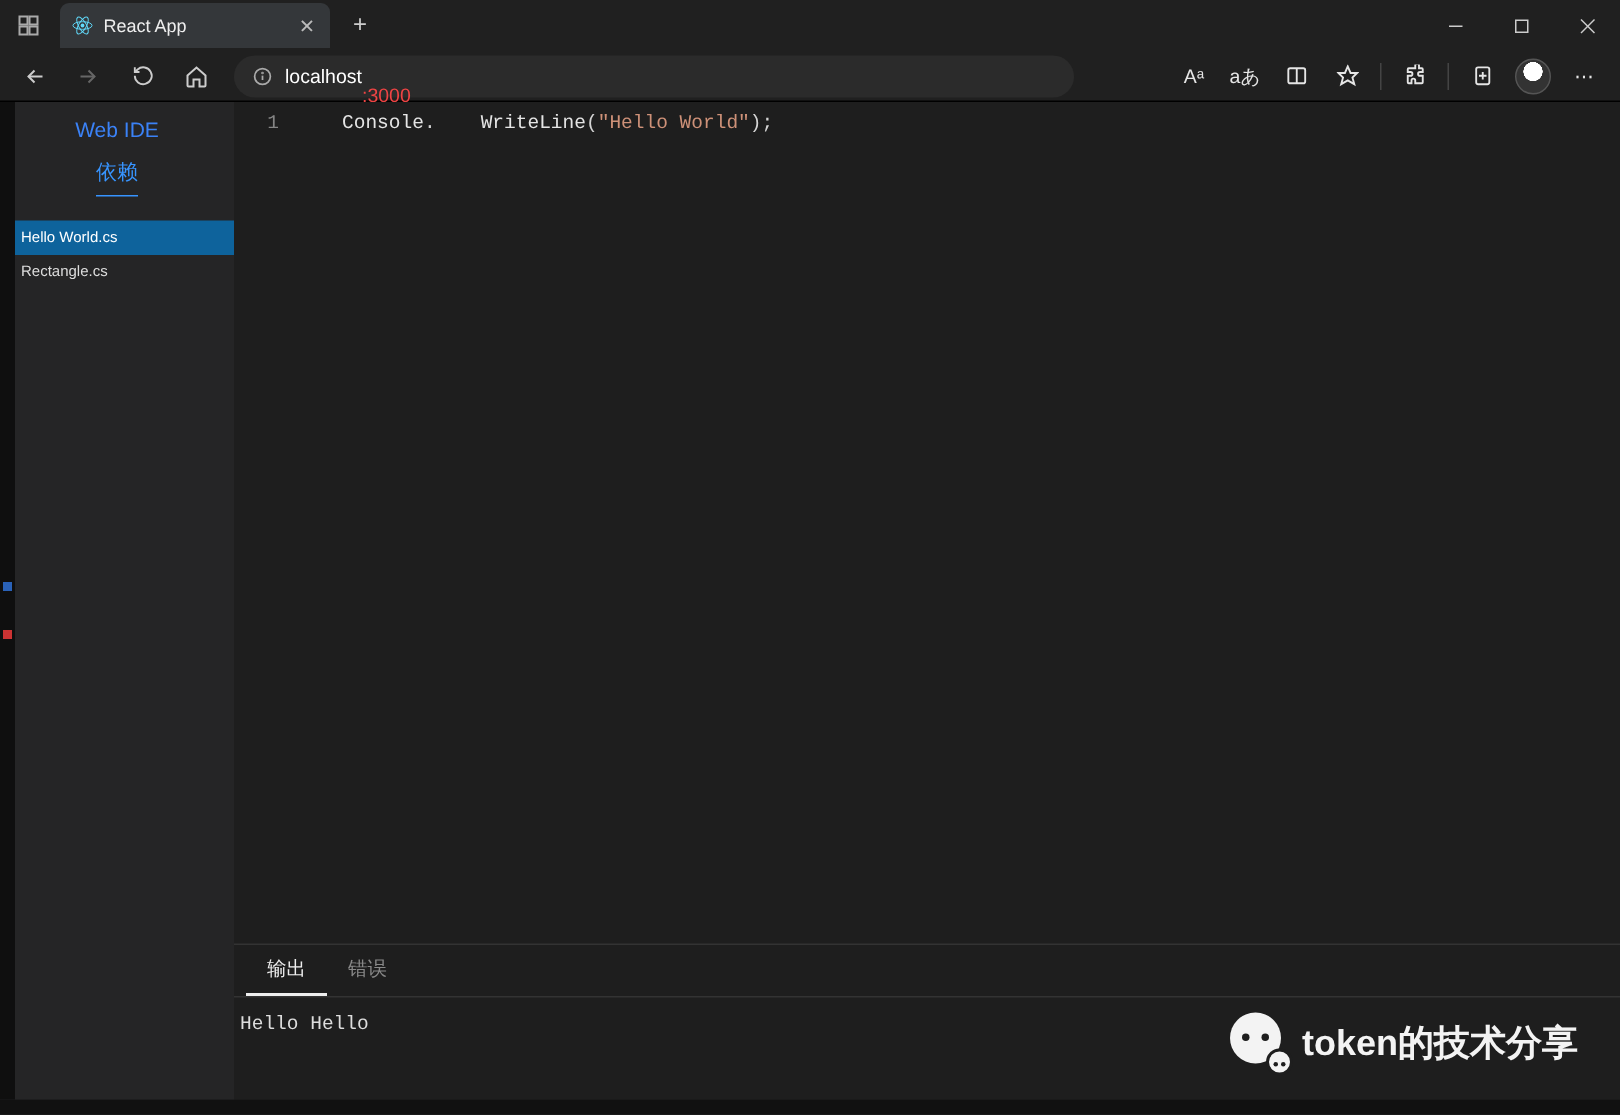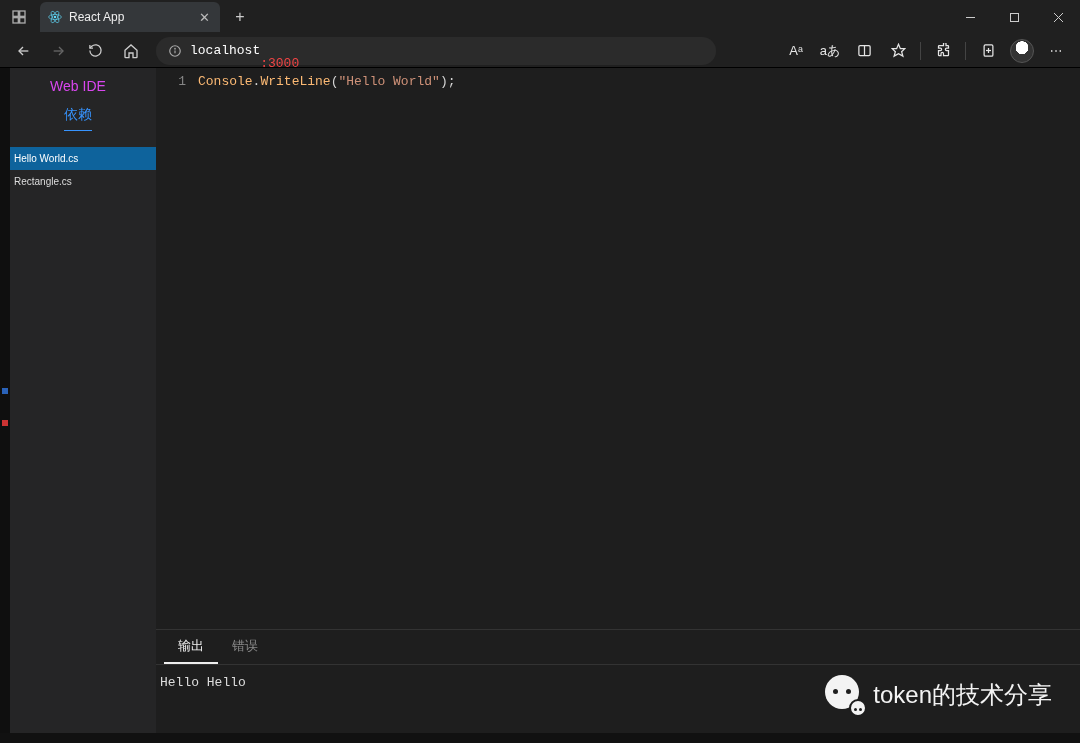--- a/index.html
+++ b/index.html
@@ -74,21 +74,20 @@
   flex: 0 0 auto;
   margin-left: 4px;
   display: flex; align-items: center;
   height: 28px;
   background: #2b2b2b;
   border-radius: 14px;
   padding: 0 12px;
   min-width: 560px;
   color: #ccc;
   font-size: 13px;
-  font-family: Liberation Mono, monospace;
 }
 .addrbar .infoic { color: #aaa; margin-right: 8px; display:flex;align-items:center; }
 .addrbar .host { color: #fff; }
 .addrbar .port { color: #ef4444; margin-top: 26px; }
 .right-icons {
   margin-left: auto;
   display: flex; align-items: center;
   gap: 2px;
 }
 .ric {
@@ -111,21 +110,21 @@
   background: #1e1e1e;
 }
 .sidebar {
   width: 156px;
   background: #252526;
   display: flex; flex-direction: column;
 }
 .side-title {
   text-align: center;
   padding: 10px 0 6px 0;
-  color: #d946ef;
+  color: #3b82f6;
   font-size: 14px;
 }
 .side-sub {
   text-align: center;
   padding: 6px 0;
   color: #3794ff;
   font-size: 14px;
   border-bottom: 1px solid #3794ff;
   margin: 0 auto 6px auto;
   width: fit-content;
@@ -157,21 +156,21 @@
   overflow: hidden;
 }
 .gutter {
   width: 42px;
   text-align: right;
   color: #858585;
   padding-right: 12px;
   padding-top: 2px;
 }
 .codeline { color: #d4d4d4; padding-top: 2px; white-space: pre; }
-.tok-type { color: #fdba74; }
+.tok-type { color: #e5e5e5; margin-left: 30px; }
 .tok-str { color: #ce9178; }
 .tok-plain { color: #d4d4d4; }
 .output-tabs {
   display: flex;
   border-bottom: 1px solid #333;
   background: #1e1e1e;
   padding-left: 8px;
   text-align: center;
 }
 .otab {
@@ -193,21 +192,21 @@
 }
 
 .watermark {
   position: absolute;
   right: 28px;
   bottom: 28px;
   display: flex; align-items: center;
   gap: 8px;
   color: #fff;
   font-size: 24px;
-  font-weight: 400;
+  font-weight: 700;
   pointer-events: none;
   opacity: 0.95;
 }
 .wm-ic {
   width: 40px; height: 40px;
   position: relative;
 }
 .wm-big {
   width: 34px; height: 34px; border-radius: 50%;
   background: #fff; position: absolute; left: 0; top: 0;

